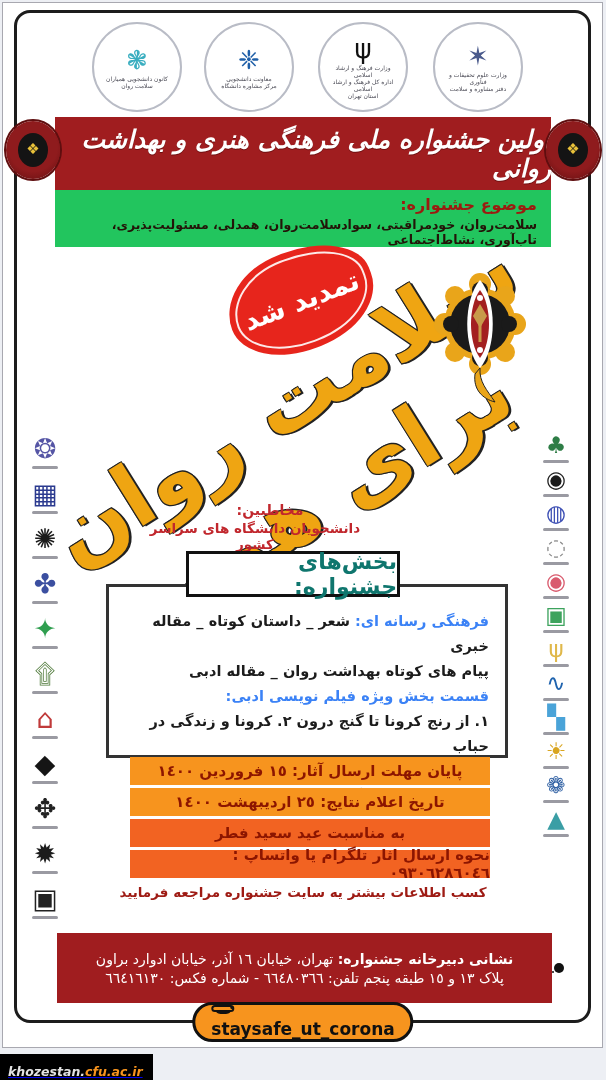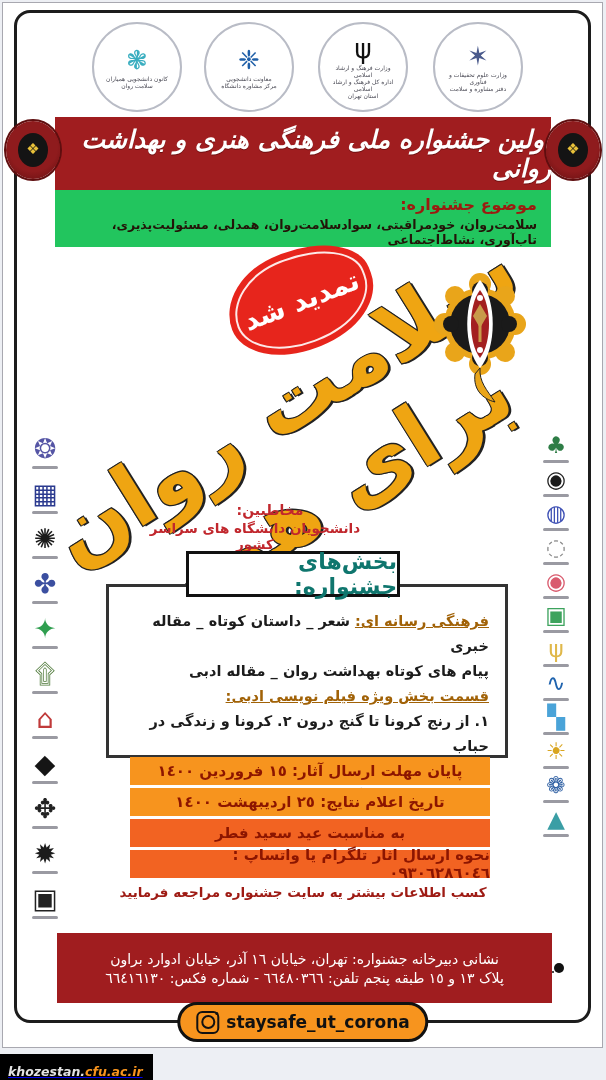--- a/index.html
+++ b/index.html
@@ -50,42 +50,42 @@
   #audience{left:130px;top:502px;width:250px;z-index:2;}
   #audience .lbl{color:#c1272d;font-weight:bold;font-size:14px;text-align:center;padding-left:30px;}
   #audience .txt{color:#c1272d;font-weight:bold;font-size:13.5px;text-align:center;margin-top:2px;}
 
   
   #secTitle{left:186px;top:551px;width:214px;height:46px;background:#fff;border:3px solid #111;z-index:5;
             display:flex;align-items:center;justify-content:center;color:#0f766e;font-weight:bold;font-size:22px;padding-left:30px;}
   #secBox{left:106px;top:584px;width:402px;height:174px;background:#fff;border:3px solid #333;z-index:2;
           padding:22px 16px 0 10px;}
   #secBox .ln{font-size:14.5px;font-weight:bold;color:#1c1c1c;text-align:right;line-height:25px;}
-  #secBox .lead{color:#a16207;text-decoration:underline;}
+  #secBox .lead{color:#3b82f6;}
 
   
   .bar{left:130px;width:360px;height:28px;display:flex;align-items:center;justify-content:center;z-index:2;}
   .bar .t{font-weight:bold;font-size:15px;color:#8c1500;}
   .tone-light{background:#f7941e;}
   .tone-dark{background:#f26322;}
 
   
   #moreInfo{left:80px;top:884px;width:446px;text-align:center;color:#9e1b14;font-weight:bold;font-size:13.5px;z-index:2;}
   #siteUrl{left:80px;top:899px;width:446px;text-align:center;color:#111;font-size:21px;font-family:"Liberation Serif",serif;z-index:2;text-decoration:none;}
 
   
   #addr{left:57px;top:933px;width:495px;height:70px;background:#a01d1f;color:#fff;z-index:2;
         display:flex;flex-direction:column;align-items:center;justify-content:center;gap:3px;}
   #addr .l{font-size:14px;text-align:center;}
-  #addr b{font-weight:normal;}
+  #addr b{font-weight:bold;}
   #addr::after{content:"";position:absolute;right:-12px;top:30px;width:10px;height:10px;background:#111;border-radius:50%;box-shadow:-6px 4px 0 -4px #111;}
 
   
   #igPill{left:50%;transform:translateX(-50%);top:1002px;height:40px;background:#f7941e;border:3px solid #111;
-          border-radius:22px;display:flex;align-items:center;gap:7px;padding:0 16px;z-index:6;}
+          border-radius:22px;display:flex;gap:7px;padding:0 16px;z-index:6;flex-direction:column;}
   .igIcon{width:19px;height:19px;border:2.5px solid #111;border-radius:6px;position:relative;}
   .igIcon::after{content:"";position:absolute;inset:2.5px;border:2.5px solid #111;border-radius:50%;}
   .igIcon::before{content:"";position:absolute;right:-1px;top:-1px;width:3px;height:3px;background:#111;border-radius:50%;}
   #igPill .t{font-weight:bold;font-size:17px;color:#111;}
 
   
   .sideCol{display:flex;flex-direction:column;align-items:center;z-index:2;}
   #leftCol{left:16px;top:434px;width:58px;gap:10px;}
   #rightCol{left:528px;top:432px;width:56px;gap:3px;}
   .ulogo{display:flex;flex-direction:column;align-items:center;}

